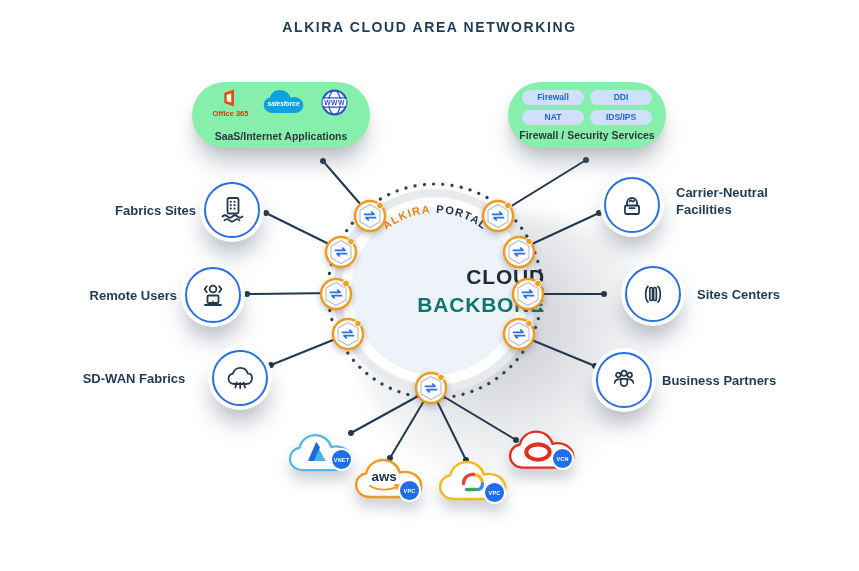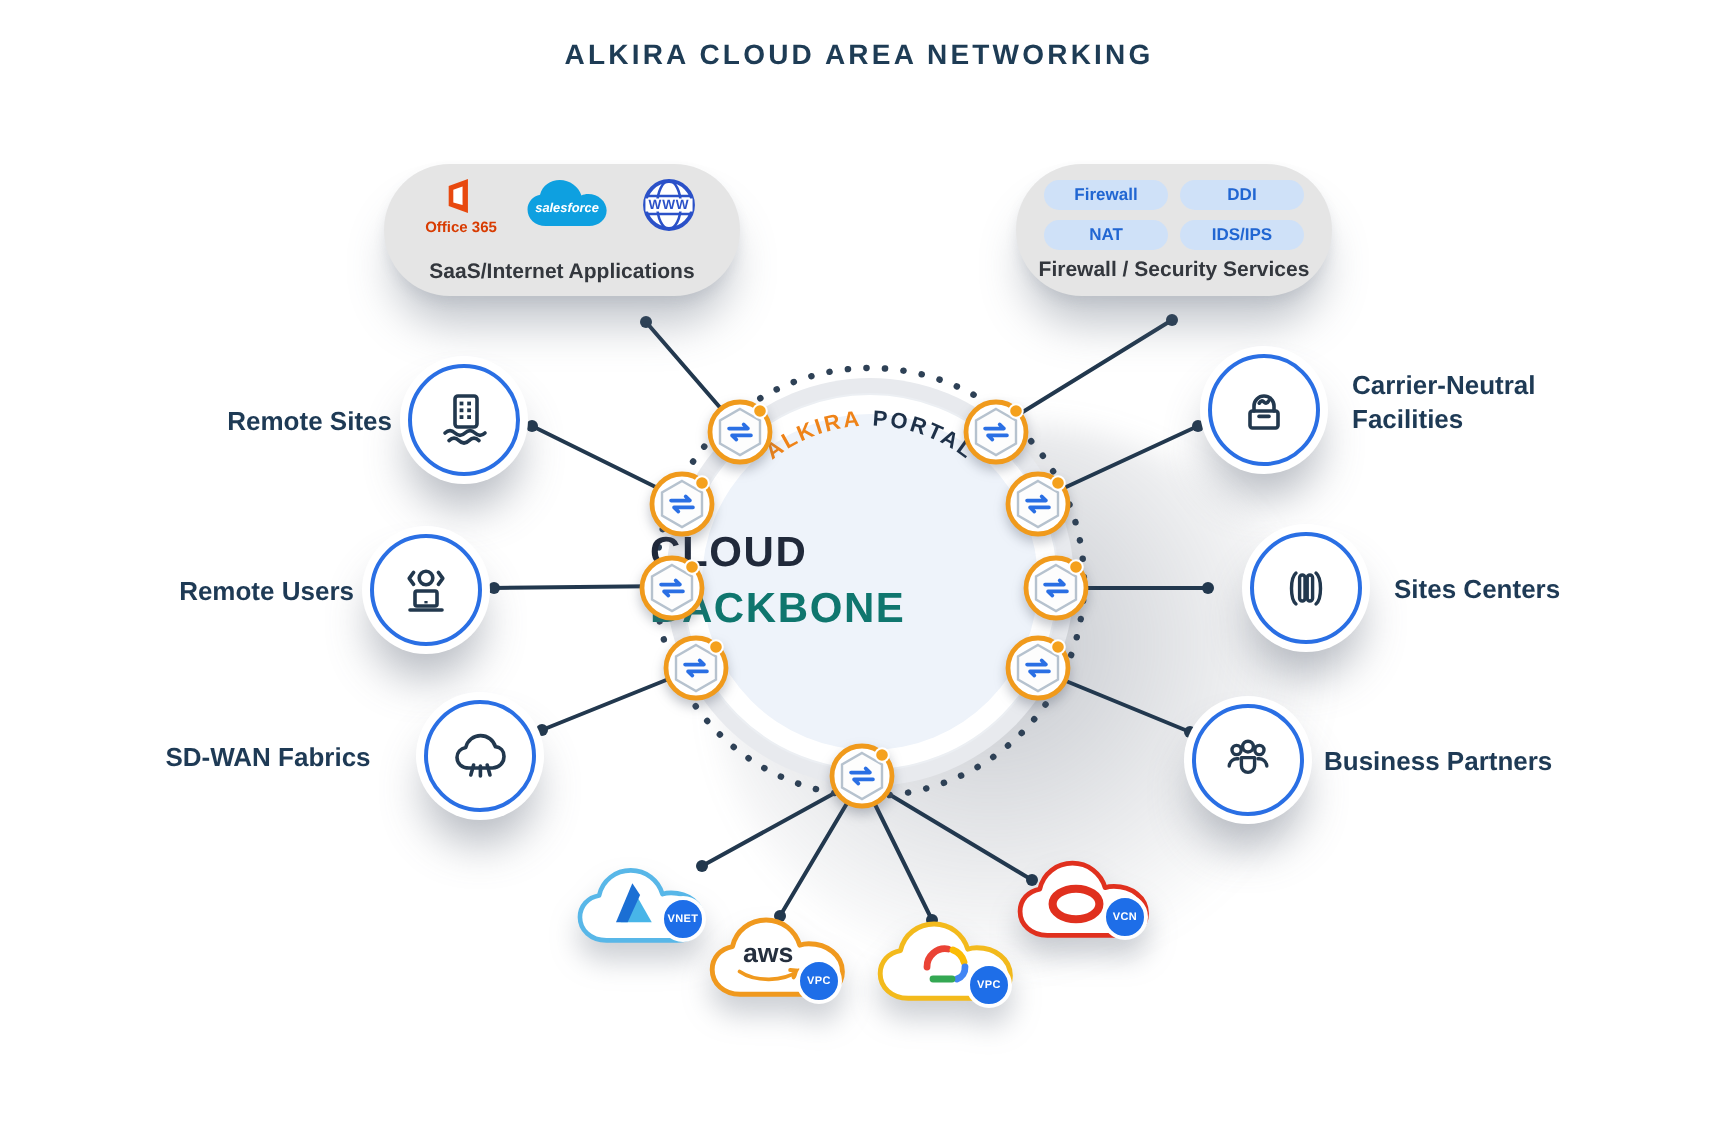--- a/index.html
+++ b/index.html
@@ -6,25 +6,25 @@
   .canvas{position:relative;width:859px;height:571px;background:#fff;overflow:hidden;
           font-family:"Liberation Sans","DejaVu Sans",sans-serif;}
   .title{position:absolute;top:19px;left:0;width:100%;text-align:center;
          font-size:14px;font-weight:800;letter-spacing:1.6px;color:#1e3c55;z-index:2;}
   .lines{position:absolute;left:0;top:0;z-index:1;}
   .core-shadow{position:absolute;left:358px;top:212px;width:306px;height:276px;border-radius:50%;
         background:radial-gradient(ellipse at 45% 40%, rgba(99,107,122,0.38), rgba(99,107,122,0) 72%);
         filter:blur(7px);z-index:0;}
   .core{position:absolute;left:325px;top:181px;width:220px;height:220px;z-index:2;}
   .core-center{position:absolute;left:325px;top:181px;width:220px;height:220px;z-index:2;
-        display:flex;flex-direction:column;align-items:flex-start;justify-content:center;pointer-events:none;}
+        display:flex;flex-direction:column;align-items:flex-end;justify-content:center;pointer-events:none;}
   .core-line1{font-size:21px;font-weight:800;letter-spacing:0.8px;color:#20293a;}
   .core-line2{font-size:21px;font-weight:800;letter-spacing:0.8px;color:#0f766e;margin-top:4px;}
   .hex{position:absolute;width:36px;height:36px;z-index:3;filter:drop-shadow(0 3px 3px rgba(80,90,105,.35));}
-  .pillbox{position:absolute;background:#e5e5e5;border-radius:34px;z-index:2;
+  .pillbox{position:absolute;background:#86efac;border-radius:34px;z-index:2;
         box-shadow:0 3px 6px rgba(90,100,115,.10), 0 18px 22px -4px rgba(95,105,120,.38);
         display:flex;flex-direction:column;align-items:center;justify-content:center;}
   .pillbox .caption{font-size:10.5px;font-weight:700;color:#33373d;margin-top:4px;}
   .appsrow{display:flex;gap:13px;height:38px;}
   .officewrap{display:flex;flex-direction:column;align-items:center;}
   .officewrap .officetext{font-size:7.5px;font-weight:700;color:#d83b01;margin-top:1px;}
   .svcgrid{display:grid;grid-template-columns:62px 62px;gap:5px 6px;}
   .svcpill{height:15px;border-radius:7.5px;background:#cfe1f8;color:#2166d2;
         font-size:8.5px;font-weight:700;display:flex;align-items:center;justify-content:center;}
   .node{position:absolute;width:64px;height:64px;border-radius:50%;background:#fff;z-index:2;
@@ -175,21 +175,21 @@
   <div class="pillbox" style="left:508px;top:82px;width:158px;height:66px">
     <div class="svcgrid">
       <div class="svcpill">Firewall</div>
       <div class="svcpill">DDI</div>
       <div class="svcpill">NAT</div>
       <div class="svcpill">IDS/IPS</div>
     </div>
     <div class="caption">Firewall / Security Services</div>
   </div>
 
-  <div class="sidelabel" style="left:66px;top:203px;width:130px;text-align:right">Remote Sites</div>
+  <div class="sidelabel" style="left:66px;top:203px;width:130px;text-align:right">Fabrics Sites</div>
   <div class="node" style="left:200px;top:178px">
     <div class="ring">
         <svg viewBox="0 0 32 32" width="32" height="32" fill="none" stroke="#22384e" stroke-width="1.8" stroke-linecap="round">
       <rect x="11.5" y="4" width="11" height="15.5" rx="1.5"></rect>
       <g fill="#22384e" stroke="none">
             <rect x="13.8" y="6.8" width="1.9" height="1.9"></rect>
             <rect x="17.6" y="6.8" width="1.9" height="1.9"></rect>
             <rect x="13.8" y="10.2" width="1.9" height="1.9"></rect>
             <rect x="17.6" y="10.2" width="1.9" height="1.9"></rect>
             <rect x="13.8" y="13.6" width="1.9" height="1.9"></rect>

